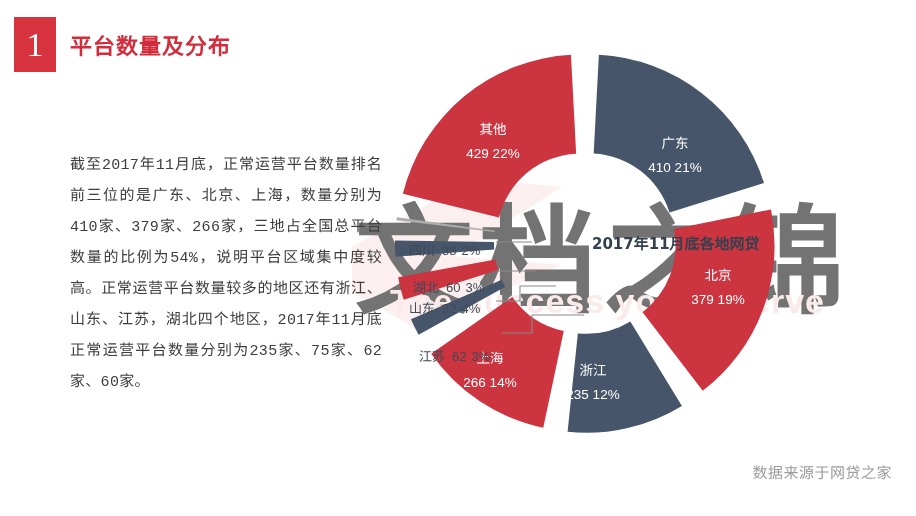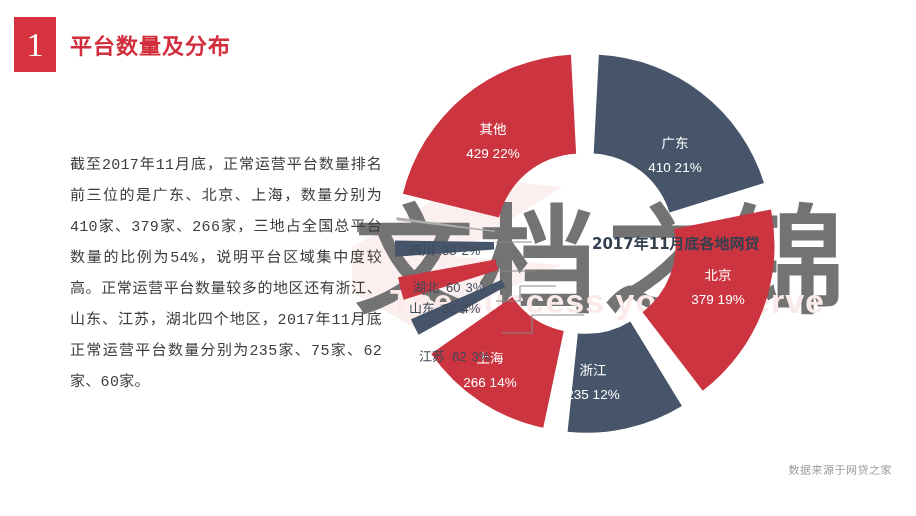--- a/index.html
+++ b/index.html
@@ -81,21 +81,21 @@
     font-size:13px;color:#3f4a58;
     font-family:"DejaVu Sans",sans-serif;
   }
   .callout .cname{margin-right:7px;text-align:center;}
   .callout .cnum{font-family:Liberation Sans, sans-serif;margin-right:5px;}
   .callout .cpct{font-family:"Liberation Sans",sans-serif;}
 
   
   .source{
     position:absolute;right:24px;top:461px;
-    font-size:11px;color:#9b9b9b;letter-spacing:.5px;z-index:5;
+    font-size:15px;color:#9b9b9b;letter-spacing:.5px;z-index:5;
     font-family:"DejaVu Sans",sans-serif;
   }
 </style>
 </head>
 <body>
 
 <div class="slide">
 
   <div class="watermark">
     <div class="wm-swoosh"></div>

